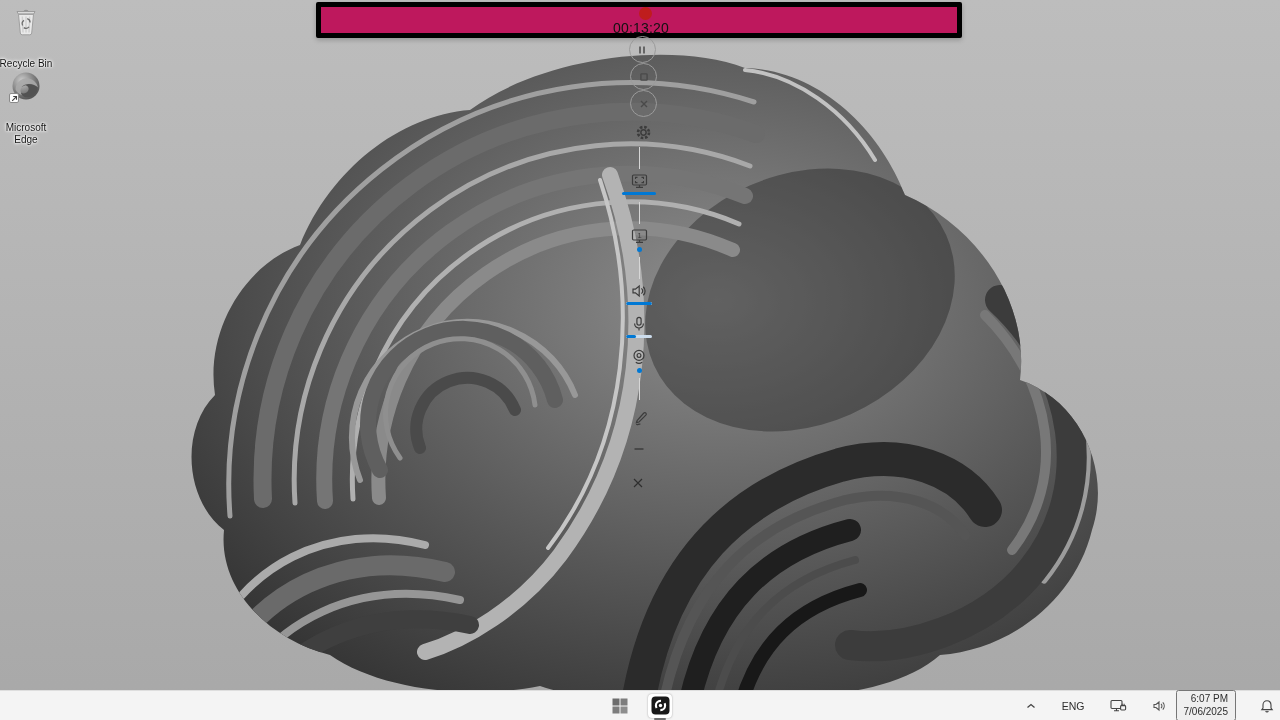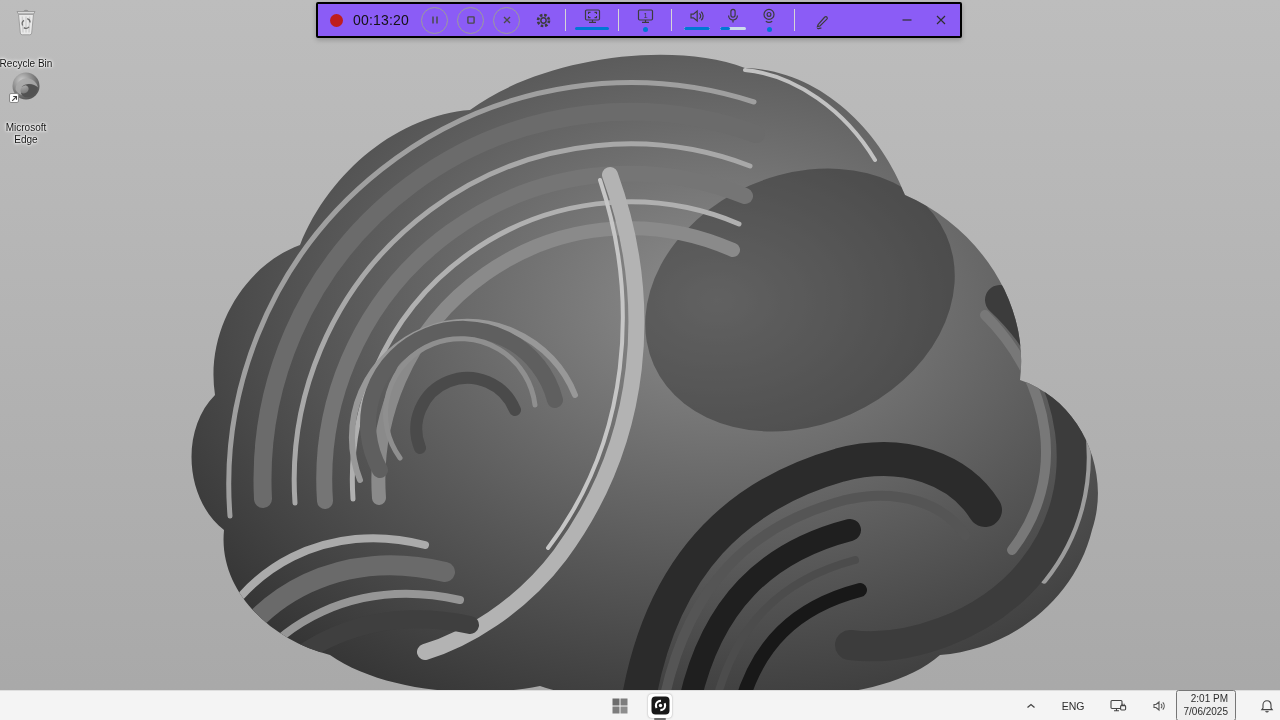--- a/index.html
+++ b/index.html
@@ -15,22 +15,22 @@
     text-shadow:0 0 2px #fff,0 0 3px #fff,0 0 4px rgba(255,255,255,.9);}
   .desktop-icon .di-label{max-width:60px;word-wrap:break-word;margin-top:19px;}
   #icon-recycle{left:-6px;top:5px;}
   #icon-edge{left:-6px;top:71px;}
   .edge-wrap{position:relative;width:30px;height:30px;}
   .shortcut-arrow{position:absolute;left:-2px;bottom:-2px;width:10px;height:10px;background:#fdfdfd;
     border:1px solid #8a8a8a;border-radius:2px;box-sizing:border-box;display:flex;align-items:center;justify-content:center;}
 
   
   .toolbar{position:absolute;left:316px;top:2px;width:646px;height:36px;box-sizing:border-box;
-    background:#8b5cf6;border:2px solid #000000;border-radius:2px;display:flex;align-items:center;
-    box-shadow:0 2px 5px rgba(0,0,0,.22);}
+    background:#be185d;border:5px solid #000000;border-radius:2px;display:flex;align-items:center;
+    box-shadow:0 2px 5px rgba(0,0,0,.22);flex-direction:column;}
   .rec-dot{width:13px;height:13px;border-radius:50%;background:var(--record,#bf1d1d);margin-left:12px;flex:none;}
   .timer{margin-left:10px;width:62px;font-size:14px;color:#121212;letter-spacing:.2px;flex:none;}
   button{font-family:inherit;}
   .circle-btn{width:27px;height:27px;border-radius:50%;border:1px solid #9b9b9b;background:transparent;
     display:flex;align-items:center;justify-content:center;box-sizing:border-box;padding:0;cursor:pointer;flex:none;}
   .circle-btn.first{margin-left:6px;}
   .circle-btn + .circle-btn{margin-left:9px;}
   .icon-btn{background:none;border:none;padding:0;cursor:pointer;display:flex;align-items:center;justify-content:center;flex:none;}
   .gear-btn{width:30px;height:30px;margin-left:8px;}
   .divider{width:1px;height:22px;background:#d6d6d6;margin:0 7px;flex:none;}
@@ -306,21 +306,21 @@
     </button>
     <button class="tray-item">
       <svg width="15" height="14" viewBox="0 0 15 14">
         <g stroke="#555" stroke-width="1.1" fill="none">
           <path d="M2 5.5 h2 L7 3 v8 L4 8.5 H2 Z"></path>
           <path d="M9 4.8 a3 3 0 0 1 0 4.4 M10.8 3.4 a5.3 5.3 0 0 1 0 7.2"></path>
         </g>
       </svg>
     </button>
     <button class="clock">
-      <div>2:01 PM</div>
+      <div>6:07 PM</div>
       <div>7/06/2025</div>
     </button>
     <button class="tray-item">
       <svg width="14" height="14" viewBox="0 0 14 14">
         <path d="M7 1.8 c-2.6 0 -4 1.9 -4 4.2 v3 L1.8 10.6 h10.4 L11 9 v-3 c0 -2.3 -1.4 -4.2 -4 -4.2 Z" fill="none" stroke="#444" stroke-width="1.1"></path>
         <path d="M5.7 12 a1.4 1.4 0 0 0 2.6 0" fill="none" stroke="#444" stroke-width="1.1"></path>
       </svg>
     </button>
   </div>
 </div>

